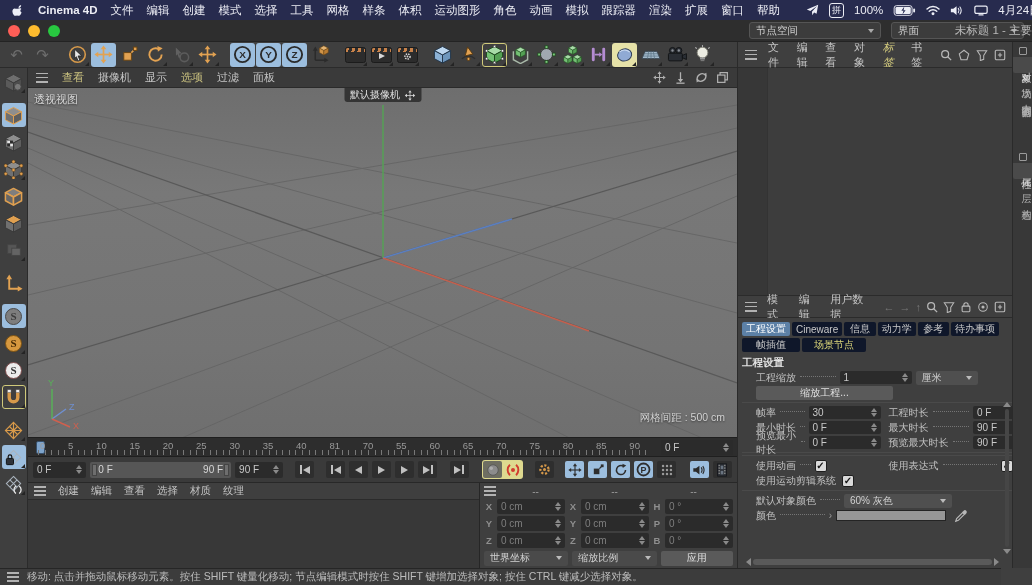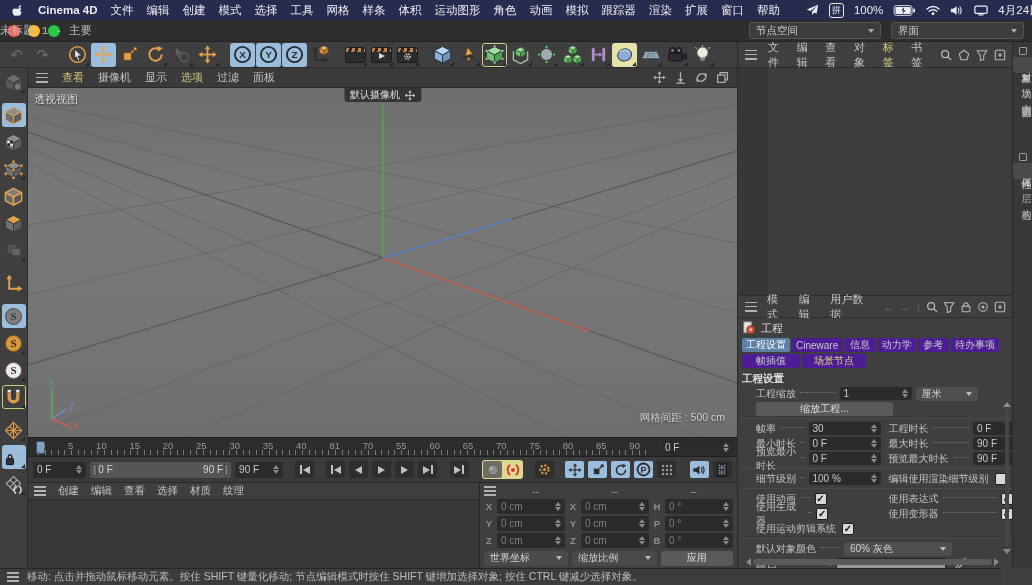--- a/index.html
+++ b/index.html
@@ -10,21 +10,21 @@
   
   #menubar{left:0;top:0;width:1032px;height:20px;background:#272b4e;display:flex;align-items:center;padding:0 12px;gap:13px;color:#ecedf4;font-size:11.5px;white-space:nowrap;}
   #menubar .app{font-weight:bold;}
   #menubar .spring{flex:1;}
   #menubar .ime{width:15px;height:15px;border:1.2px solid #ecedf4;border-radius:3px;font-size:9px;display:flex;align-items:center;justify-content:center;}
   #menubar .right{display:flex;align-items:center;gap:10px;}
 
   
   #titlebar{left:0;top:20px;width:1032px;height:22px;background:#2e2e2e;border-bottom:1px solid #232323;display:flex;align-items:center;padding:0 8px;}
   .tlight{width:12px;height:12px;border-radius:50%;margin-right:8px;}
-  #titlebar .title{position:absolute;left:0;right:0;text-align:left;color:#b9b9b9;font-size:11.5px;pointer-events:none;font-family:Liberation Mono, monospace;}
+  #titlebar .title{position:absolute;left:0;right:0;text-align:right;color:#b9b9b9;font-size:11.5px;pointer-events:none;}
   .tb-dd{background:#3c3c3c;border:1px solid #555;border-radius:3px;height:17px;display:flex;align-items:center;padding:0 6px;gap:6px;color:#cfcfcf;font-size:10.5px;}
   .tb-dd .chev{width:0;height:0;border-left:3.5px solid transparent;border-right:3.5px solid transparent;border-top:4px solid #aaa;margin-left:auto;}
   #titlebar .dds{margin-left:auto;display:flex;gap:10px;}
 
   
   #toolbar{left:0;top:42px;width:737px;height:26px;background:#3f3f3f;border-bottom:1px solid #2b2b2b;display:flex;align-items:center;padding:0 4px;gap:1px;}
   .tt{width:25px;height:24px;border-radius:3px;display:flex;align-items:center;justify-content:center;position:relative;flex:none;}
   .tt.active{background:#9cbede;}
   .tt.framed{outline:1.5px solid #cfc97a;outline-offset:-1px;}
   .tt.yellow{background:#e6e2a8;}
@@ -104,31 +104,31 @@
   #coords .crow{display:flex;align-items:center;gap:3px;height:16px;}
   #coords .crow b{width:10px;text-align:center;color:#8f8f8f;font-size:9.5px;flex:none;}
   #coords .crow .fld{flex:1;}
   #coords .brow{display:flex;align-items:center;gap:4px;height:17px;justify-content:flex-end;}
   #coords .brow .dd{flex:1;height:15px;background:#4a4a4a;}
   .apply-btn{flex:1;height:15px;background:#5a5a5a;border-radius:2px;display:flex;align-items:center;justify-content:center;font-size:10px;color:#e2e2e2;}
 
   
   #rightpanel{left:737px;top:42px;width:275px;height:526px;background:#3f3f3f;border-left:1px solid #2a2a2a;}
   #om-menu{position:absolute;left:0;top:0;width:275px;height:26px;display:flex;align-items:center;gap:11px;padding:0 7px;font-size:11px;color:#c4c4c4;border-bottom:1px solid #2b2b2b;}
-  #om-menu .hl{color:#d8cf7f;}
+  #om-menu .hl{color:#d8cf7f;font-style:italic;}
   #om-menu .icons{margin-left:auto;display:flex;gap:6px;}
   #om-body{position:absolute;left:0;top:26px;width:275px;height:228px;background:#3d3d3d;border-bottom:1px solid #2b2b2b;}
   #om-body .colstrip{position:absolute;left:0;top:0;bottom:0;width:30px;background:#373737;border-right:1px solid #333;}
   #am-menu{position:absolute;left:0;top:254px;width:275px;height:22px;display:flex;align-items:center;gap:10px;padding:0 7px;font-size:11px;color:#c4c4c4;border-bottom:1px solid #2b2b2b;}
   #am-menu .icons{margin-left:auto;display:flex;gap:5px;align-items:center;}
   #am-menu .arr{color:#777;font-size:11px;}
   #am-body{position:absolute;left:0;top:276px;width:275px;height:250px;background:#3f3f3f;padding:2px 0 0 4px;overflow:hidden;}
   .am-title{display:flex;align-items:center;gap:5px;height:16px;color:#dedede;font-size:11px;}
   .tabs{display:flex;gap:2px;margin-top:2px;}
-  .tab{background:#4c1d95;border-radius:2px;height:14px;display:flex;align-items:center;justify-content:center;padding:0 4px;font-size:10px;color:#c8c8c8;flex:1;white-space:nowrap;}
+  .tab{background:#0f172a;border-radius:2px;height:14px;display:flex;align-items:center;justify-content:center;padding:0 4px;font-size:10px;color:#c8c8c8;flex:1;white-space:nowrap;}
   .tab.active{background:#5c80a6;color:#fff;}
   .tab.ylw{color:#ddd77a;flex:none;padding:0 12px;}
   .am-sect{height:15px;display:flex;align-items:center;font-weight:bold;color:#e2e2e2;font-size:10.5px;margin-top:3px;}
   .arow{display:flex;align-items:center;height:15px;font-size:10px;color:#c2c2c2;padding-left:14px;gap:0;}
   .arow .half{flex:1;display:flex;align-items:center;min-width:0;}
   .arow .fld{width:72px;flex:none;height:13px;}
   .arow .fld.clip{width:40px;border-radius:2px 0 0 2px;}
   .asep{height:1px;background:#353535;border-bottom:1px solid #4a4a4a;margin:2px 0;}
   .wide-btn{margin:1px 14px 1px 14px;height:14px;background:#5a5a5a;border-radius:2px;display:flex;align-items:center;justify-content:center;font-size:10px;color:#e0e0e0;}
   .swatch{width:110px;height:11px;background:#979797;border:1px solid #242424;flex:none;}
@@ -1057,30 +1057,20 @@
         </span>
       <span>
           <svg viewBox="0 0 14 14" width="12" height="12" style="display:block">
             <rect x="1.5" y="1.5" width="11" height="11" rx="1.5" fill="none" stroke="#b8b8b8" stroke-width="1.3"></rect>
             <path d="M7 4.5v5M4.5 7h5" stroke="#b8b8b8" stroke-width="1.3"></path>
           </svg>
         </span>
     </span>
   </div>
   <div id="am-body">
-    <div class="am-title">
-      <span>
-          <svg viewBox="0 0 16 16" width="14" height="14" style="display:block">
-            <rect x="2" y="1" width="9" height="12.5" fill="#e8e8e8" stroke="#808080"></rect>
-            <circle cx="10" cy="10" r="4.6" fill="#c85a3a" stroke="#7a3018"></circle>
-            <circle cx="10" cy="10" r="1.6" fill="#f0c0a0"></circle>
-          </svg>
-        </span>
-      <span>工程</span>
-    </div>
     <div class="tabs" style="margin-right:14px">
       <span class="tab active">工程设置</span>
       <span class="tab">Cineware</span>
       <span class="tab">信息</span>
       <span class="tab">动力学</span>
       <span class="tab">参考</span>
       <span class="tab">待办事项</span>
     </div>
     <div class="tabs">
       <span class="tab" style="flex:none;padding:0 14px">帧插值</span>
@@ -1160,61 +1150,30 @@
         </span>
       <span class="half" style="padding-left:8px">
           <span>预览最大时长</span>
           <span class="ld"></span>
           <span class="fld clip">
             <span>90 F</span>
           </span>
         </span>
     </div>
     <div class="asep"></div>
-    <div class="arow">
-      <span class="half">
-          <span>细节级别</span>
-          <span class="ld"></span>
-          <span class="fld">
-            <span>100 %</span>
-            <span class="spin">
-              <i class="up"></i>
-              <i class="dn"></i>
-            </span>
-          </span>
-        </span>
-      <span class="half" style="padding-left:8px">
-          <span>编辑使用渲染细节级别</span>
-          <span style="width:6px"></span>
-          <span class="cb"></span>
-        </span>
-    </div>
     <div class="asep"></div>
     <div class="arow">
       <span class="half">
           <span>使用动画</span>
           <span class="ld"></span>
           <span class="cb on"></span>
           <span style="width:54px"></span>
         </span>
       <span class="half" style="padding-left:8px">
           <span>使用表达式</span>
-          <span class="ld"></span>
-          <span class="cb on"></span>
-        </span>
-    </div>
-    <div class="arow">
-      <span class="half">
-          <span>使用生成器</span>
-          <span class="ld"></span>
-          <span class="cb on"></span>
-          <span style="width:54px"></span>
-        </span>
-      <span class="half" style="padding-left:8px">
-          <span>使用变形器</span>
           <span class="ld"></span>
           <span class="cb on"></span>
         </span>
     </div>
     <div class="arow">
       <span class="half">
           <span>使用运动剪辑系统</span>
           <span style="width:6px"></span>
           <span class="cb on"></span>
         </span>

